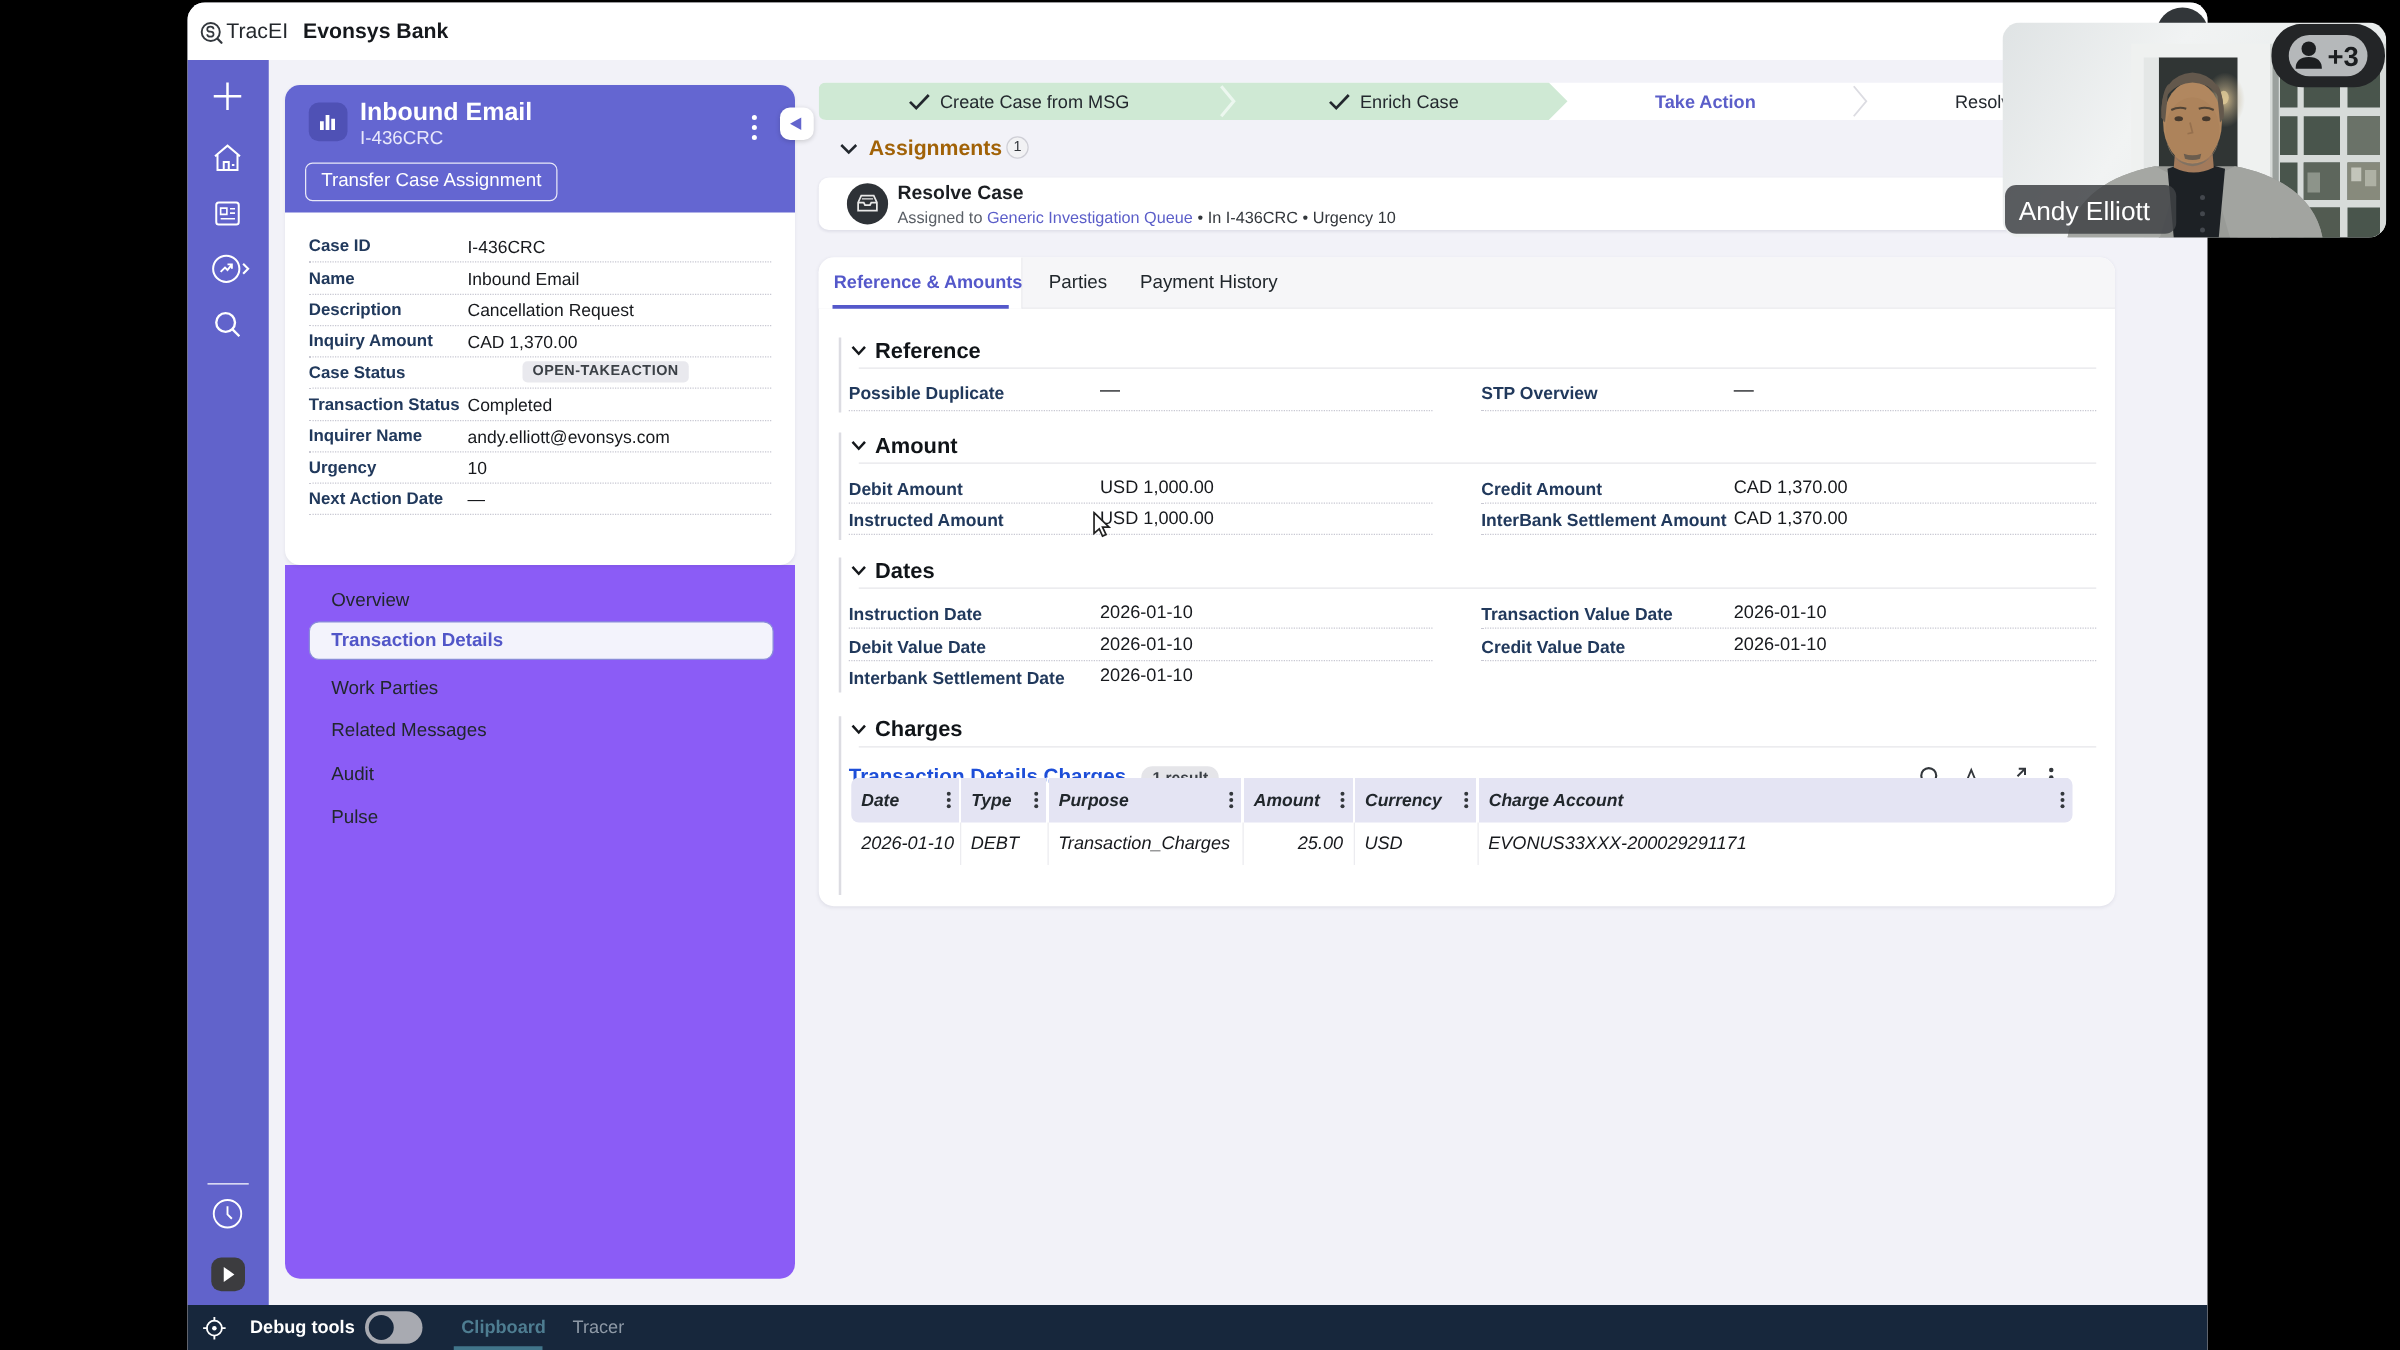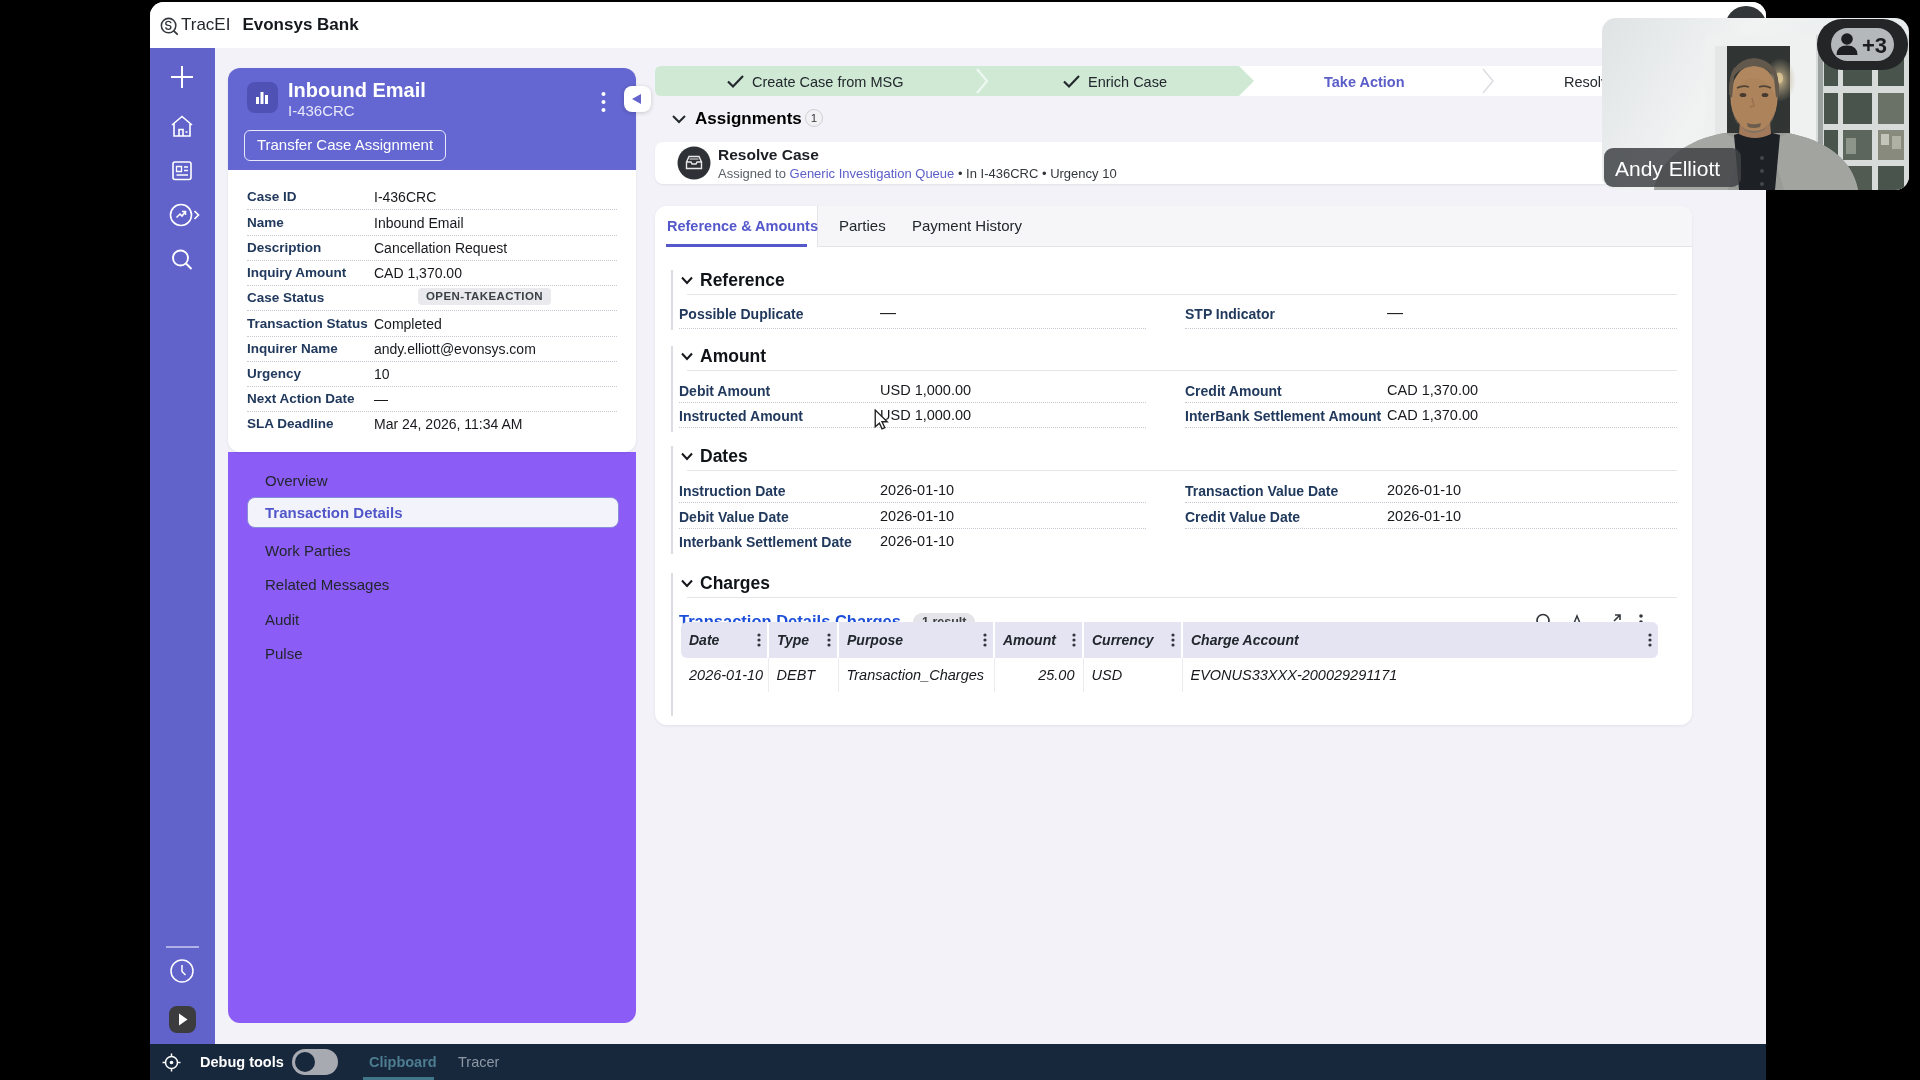--- a/index.html
+++ b/index.html
@@ -39,21 +39,21 @@
   .crow .vl { position:absolute; left:127px; top:4.5px; font-size:14px; color:#17191d; }
   .cdot { position:absolute; left:19px; width:370px; border-bottom:1px dotted #c8c8d2; }
   .badge-status { display:inline-block; background:#e9e9ee; border-radius:4px; color:#3b4046;
      font-size:11.5px; font-weight:bold; letter-spacing:.4px; padding:2.5px 8px;margin-left:44px; }
   
   .nav { position:absolute; left:37px; font-size:15px; color:#21272c; }
   #navsel { position:absolute; left:19px; top:45px; width:372px; height:31px;
      border:1.5px solid #898cd9; background:#f3f3fc; border-radius:8px; }
   #navsel span { position:absolute; left:17px; top:6px; font-size:15px; font-weight:bold; color:#5156c8; }
   
-  #asghead { position:absolute; left:545px; top:107px; font-size:17px; font-weight:bold; color:#000000; }
+  #asghead { position:absolute; left:545px; top:107px; font-size:17px; font-weight:bold; color:#a16207; }
   #asgbadge { position:absolute; left:655px; top:107px; width:18px; height:18px; border-radius:50%;
      background:#f2f2f4; border:1px solid #cfcfd6; color:#33373c; font-size:11.5px;
      text-align:center; line-height:16px; }
   #asgcard { position:absolute; left:505px; top:140px; width:1037px; height:42px; background:#fff;
      border-radius:8px; box-shadow:0 1px 2px rgba(40,40,80,.08); }
   #tabcard { position:absolute; left:505px; top:204px; width:1037px; height:519px; background:#fff;
      border-radius:12px; box-shadow:0 1px 3px rgba(40,40,80,.08); }
   #tabbar { position:absolute; left:0; top:0; width:100%; height:41px; background:#f6f6f8;
      border-bottom:1px solid #e4e4e8; border-radius:12px 12px 0 0; }
   #tab1 { position:absolute; left:0; top:0; width:163px; height:41px; background:#fff;
@@ -186,24 +186,20 @@
     <div class="crow" style="top:293px">
         <div class="lb">Urgency</div>
         <div class="vl">10</div>
       </div>
     <div class="cdot" style="top:317.5px"></div>
     <div class="crow" style="top:318px">
         <div class="lb">Next Action Date</div>
         <div class="vl">—</div>
       </div>
     <div class="cdot" style="top:342.5px"></div>
-    <div class="crow" style="top:343px">
-        <div class="lb">SLA Deadline</div>
-        <div class="vl">Mar 24, 2026, 11:34 AM</div>
-      </div>
   </div>
 
   <svg class="abs" style="left:505px;top:64px" width="1037" height="30">
     <rect x="0" y="0" width="1037" height="30" rx="6" fill="#fff"></rect>
     <path d="M0,6 Q0,0 6,0 L584,0 L599,15 L584,30 L6,30 Q0,30 0,24 Z" fill="#cfe9d4"></path>
     <path d="M322,3 L332,15 L322,27" fill="none" stroke="#ecf7ef" stroke-width="2.5"></path>
     <path d="M828,3 L838,15 L828,27" fill="none" stroke="#dcdce2" stroke-width="1.5"></path>
     <path d="M73,15.5 l5,5 l10,-10.5" fill="none" stroke="#23282e" stroke-width="2.2"></path>
     <path d="M409,15.5 l5,5 l10,-10.5" fill="none" stroke="#23282e" stroke-width="2.2"></path>
     <text x="97" y="20.5" font-size="14.5" fill="#23282e">Create Case from MSG</text>
@@ -238,21 +234,21 @@
 
     <div class="sect-line" style="top:64px;height:60px"></div>
     <svg class="chev" style="left:25px;top:69px" width="14" height="11">
         <path d="M2,2.5 l5,5.5 l5,-5.5" fill="none" stroke="#15181c" stroke-width="2"></path>
       </svg>
     <div class="shead" style="top:64px">Reference</div>
     <div class="shr" style="top:88px"></div>
     <div class="frow">
       <div class="fl" style="left:24px;top:100px">Possible Duplicate</div>
       <div class="fv" style="left:225px;top:98px;font-size:16px">—</div>
-      <div class="fl" style="left:530px;top:100px">STP Indicator</div>
+      <div class="fl" style="left:530px;top:100px">STP Overview</div>
       <div class="fv" style="left:732px;top:98px;font-size:16px">—</div>
     </div>
     <div class="fdot" style="left:24px;top:122px;width:467px"></div>
     <div class="fdot" style="left:530px;top:122px;width:492px"></div>
 
     <div class="sect-line" style="top:140px;height:86px"></div>
     <svg class="chev" style="left:25px;top:145px" width="14" height="11">
         <path d="M2,2.5 l5,5.5 l5,-5.5" fill="none" stroke="#15181c" stroke-width="2"></path>
       </svg>
     <div class="shead" style="top:140px">Amount</div>

